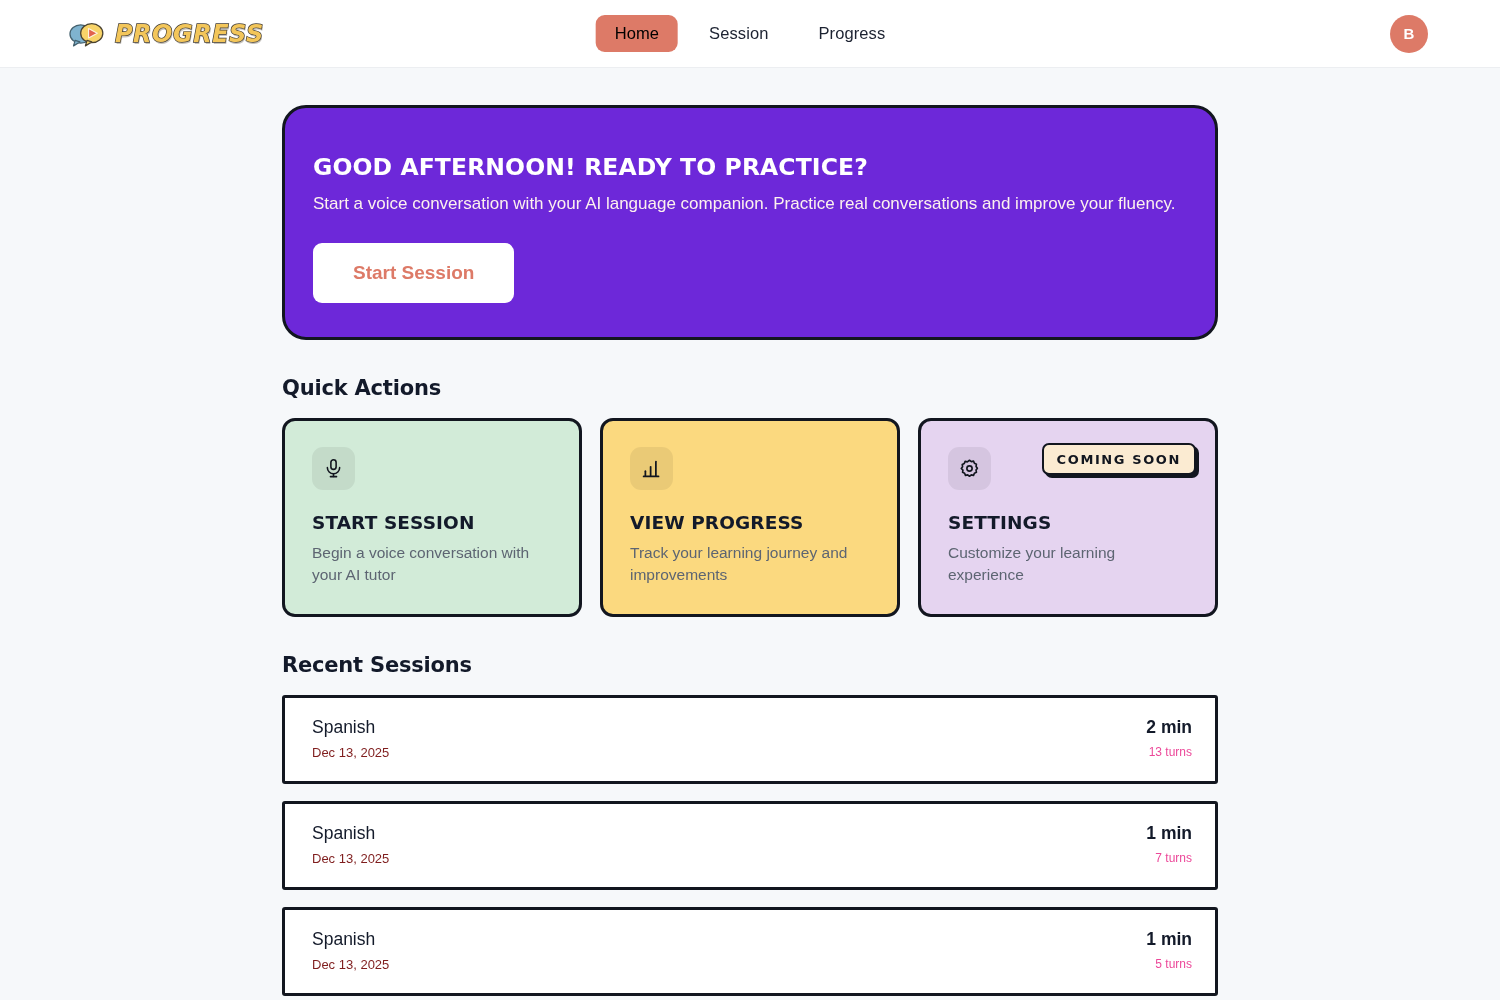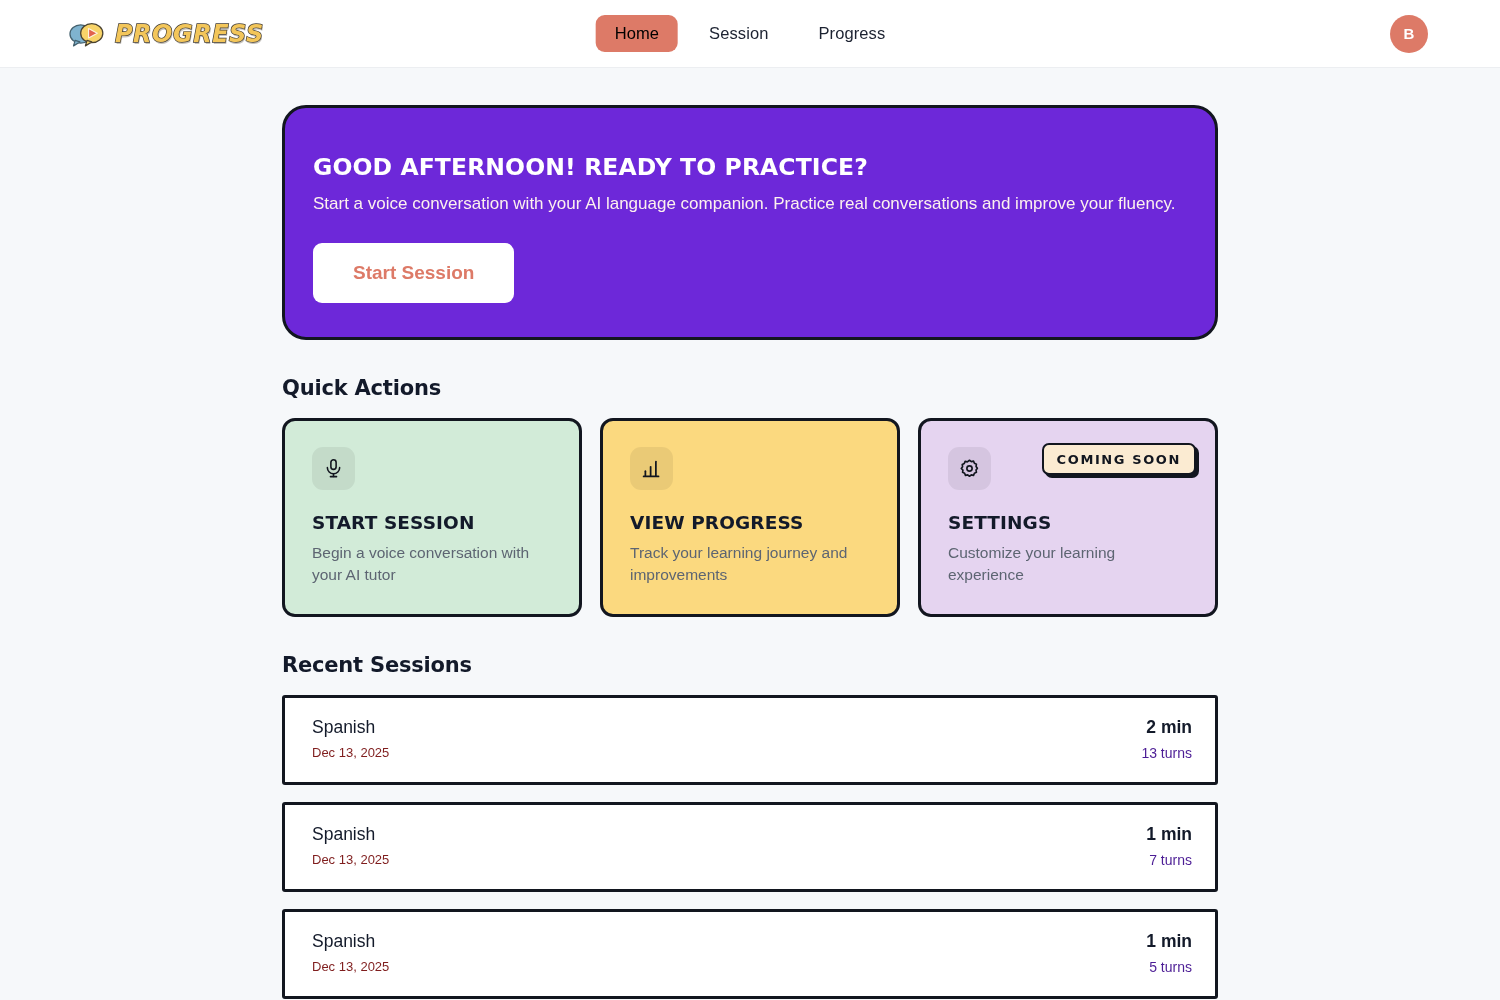--- a/index.html
+++ b/index.html
@@ -195,21 +195,21 @@
     padding: 19px 23px 21px 27px;
     display: flex;
     justify-content: space-between;
     align-items: flex-start;
     cursor: pointer;
   }
   .s-lang  { font-size: 17.5px; color: #131a2a; margin-bottom: 7px; }
   .s-date  { font-size: 13px; color: #7f1d1d; }
   .s-right { text-align: right; }
   .s-dur   { font-size: 17.5px; font-weight: 700; color: #131a2a; margin-bottom: 7px; margin-left: 12px; }
-  .s-turns { font-size: 14px; color: #4c1d95; margin-left: 26px; }
+  .s-turns { font-size: 12px; color: #ec4899; margin-left: 26px; }
 </style>
 </head>
 <body>
 
 <div class="header">
 
   <div class="brand">
     <svg class="brand-logo" viewBox="0 0 48 40">
       <ellipse cx="16" cy="20" rx="13.5" ry="11.5" fill="#7fb3cf" stroke="#43606e" stroke-width="1.6"></ellipse>
       <path d="M9 28 L7 35 L15 30 Z" fill="#7fb3cf" stroke="#43606e" stroke-width="1.6" stroke-linejoin="round"></path>

